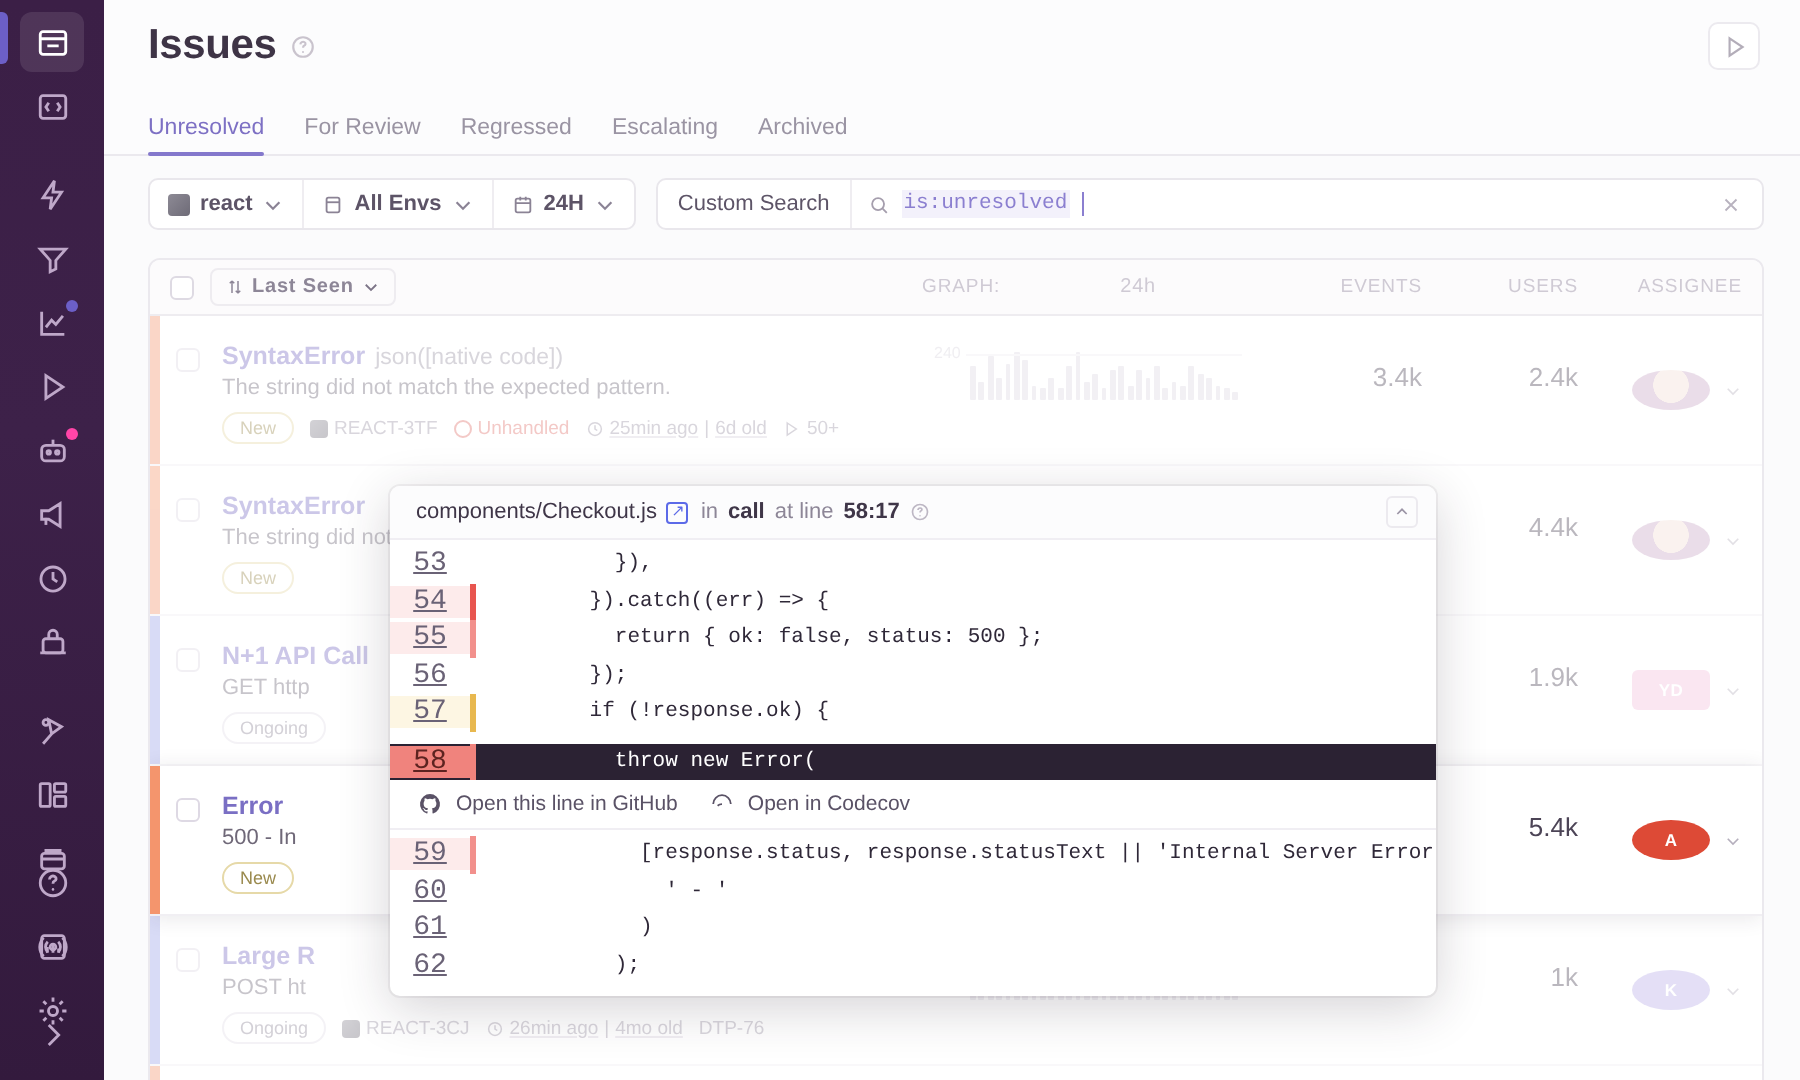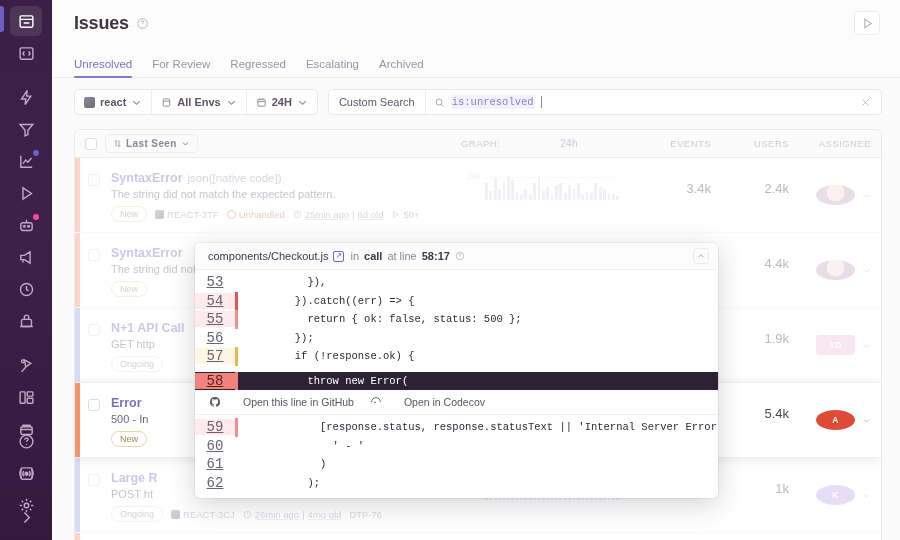--- a/index.html
+++ b/index.html
@@ -36,21 +36,21 @@
   .sb-dot.blue { background: #6c5fc7; }
   .sb-dot.pink { background: #ff45a8; }
   .sb-bottom { position: absolute; bottom: 6px; left: 0; width: 52px;
     display: flex; flex-direction: column; align-items: center; }
 
   
   .main { flex: 1; height: 540px; position: relative; background: #fbfbfc; overflow: hidden; }
 
   .topbar { height: 46px; background: #fcfcfd; display: flex;
     align-items: center; padding: 0 20px 0 22px; }
-  .page-title { font-size: 18px; font-weight: 700; color: #3e3446; letter-spacing: -.2px; }
+  .page-title { font-size: 21px; font-weight: 700; color: #3e3446; letter-spacing: -.2px; }
   .title-help { margin-left: 7px; color: #c9c3cd; }
   .title-help svg { width: 13px; height: 13px; display:block; }
   .topbar-spacer { flex: 1; }
   .send-btn { width: 26px; height: 24px; border: 1px solid #eceaef; border-radius: 5px;
     background: #fff; display: flex; align-items: center; justify-content: center; color: #b3adb9; }
   .send-btn svg { width: 13px; height: 13px; display: block; }
 
   .tabs { height: 32px; padding: 0 22px; display: flex; align-items: flex-end;
     gap: 20px; border-bottom: 1px solid #ebe9ee; background: #fcfcfd; }
   .tab { font-size: 11.5px; color: #9a94a3; padding-bottom: 7px; position: relative; white-space: nowrap; }
@@ -191,21 +191,21 @@
   .cl-amber .gutter { background: #e8b84f; border-left: 1px dashed #e8b84f; }
   .cl-redsoft .ln { background: #fdebeb; }
   .cl-redsoft .gutter { background: #f2908c; }
   .cl-active { background: #2b2233; color: #ffffff; }
   .cl-active .ln { background: #f0837d; color: #5d2320; }
   .cl-active .gutter { background: #f0837d; }
   .cl-active .src { color: #ffffff; }
 
   .pop-links { display: flex; align-items: center; gap: 16px; height: 25px;
     padding-left: 14px; border-bottom: 1px solid #f0eef3; background: #fff; }
-  .pop-link { display: flex; align-items: flex-start; gap: 22px; font-size: 10.5px; color: #5a5266; }
+  .pop-link { display: flex; align-items: flex-start; gap: 7px; font-size: 10.5px; color: #5a5266; }
   .pop-link svg { width: 12px; height: 12px; display: block; }
   .pop-body { padding: 3px 0 6px 0; }
 </style>
 </head>
 <body>
 
 <div id="app">
 
   <nav class="sidebar">
     <div class="sb-active-bar"></div>

